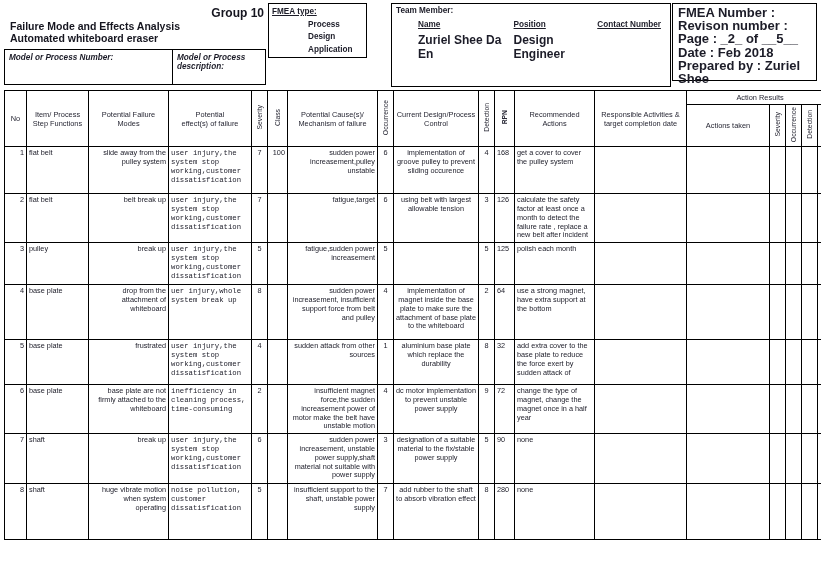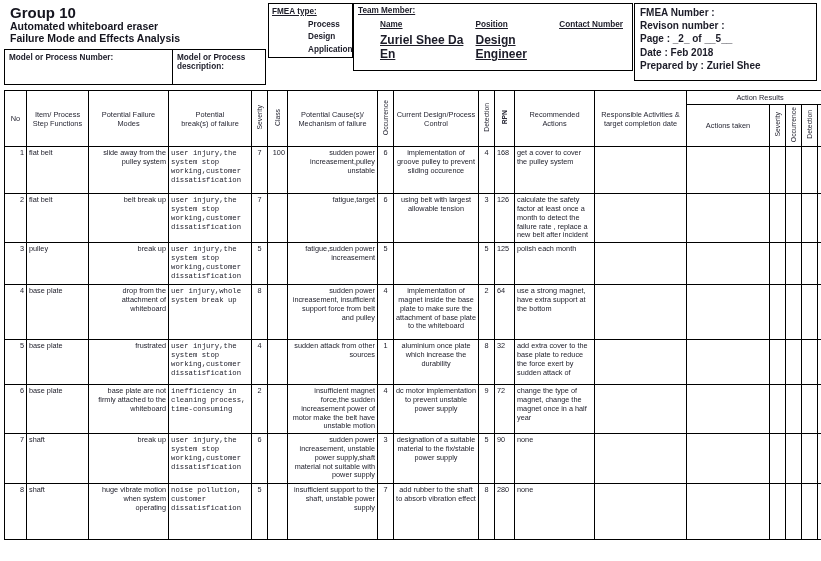--- a/index.html
+++ b/index.html
@@ -32,59 +32,59 @@
     flex-direction: column;
   }
   .hdr-titles {
     flex: 0 0 46px;
     padding: 4px 2px 0 6px;
     font-weight: bold;
     font-size: 10.5px;
     line-height: 12.5px;
     color: #15151f;
   }
-  .hdr-titles .t-group { font-size: 15px; }
+  .hdr-titles .t-group { font-size: 12px; text-align: right; }
   .model-row {
     flex: 1;
     display: flex;
     border: 1.4px solid #000;
+    font-style: italic;
   }
   .model-cell {
     padding: 3px 0 0 4px;
     font-weight: bold;
     font-size: 8.2px;
   }
   .model-cell.num { width: 168px; border-right: 1.4px solid #000; }
   .model-cell.desc { flex: 1; }
 
   .hdr-fmeatype {
-    width: 85px;
+    width: 99px;
     margin-left: 2px;
     border: 1.4px solid #000;
     height: 55px;
     padding: 2px 0 0 3px;
   }
   .hdr-fmeatype .ft-label {
     font-weight: bold; font-size: 8.2px;
     text-decoration: underline;
     line-height: 12.6px;
   }
   .hdr-fmeatype .ft-opt {
     font-weight: bold; font-size: 8.2px;
     line-height: 12.6px;
     padding-left: 36px;
   }
 
   .hdr-team {
     width: 280px;
-    margin-left: 0;
+    margin-left: 24px;
     border: 1.4px solid #000;
-    height: 68px;
+    height: 84px;
     padding: 2px 0 0 4px;
-    text-decoration: underline;
   }
   .hdr-team .tm-label { font-weight: bold; font-size: 8.2px; }
   .tm-cols {
     display: flex;
     padding-left: 22px;
     margin-top: 5px;
   }
   .tm-cols .c1 { width: 105px; }
   .tm-cols .c2 { width: 92px; }
   .tm-cols .c3 { width: 80px; }
@@ -92,21 +92,21 @@
   .tm-val  { font-weight: bold; font-size: 12px; }
   .tm-row2 { margin-top: 4px; }
 
   .hdr-meta {
     flex: 1;
     margin-left: 1px;
     border: 1.4px solid #000;
     height: 78px;
     padding: 2px 0 0 5px;
   }
-  .hdr-meta div { font-weight: bold; font-size: 10px; line-height: 13.2px; }
+  .hdr-meta div { font-weight: bold; font-size: 13px; line-height: 13.2px; }
 
   
   .fmea {
     border-collapse: collapse;
     table-layout: fixed;
     width: 813px;
     margin-top: 5px;
   }
   .fmea td, .fmea th {
     border: 1px solid #000;
@@ -160,22 +160,22 @@
 </head>
 <body>
 
 <div class="page">
 
   <div class="header-band">
 
     <div class="hdr-title-block">
       <div class="hdr-titles">
         <div class="t-group">Group 10</div>
+        <div>Failure Mode and Effects Analysis</div>
         <div>Automated whiteboard eraser</div>
-        <div>Failure Mode and Effects Analysis</div>
       </div>
       <div class="model-row">
         <div class="model-cell num">Model or Process Number:</div>
         <div class="model-cell desc">Model or Process description:</div>
       </div>
     </div>
 
     <div class="hdr-fmeatype">
       <div class="ft-label">FMEA type:</div>
       <div class="ft-opt">Process</div>
@@ -230,21 +230,21 @@
     <thead>
       <tr>
         <th rowspan="2">No</th>
         <th rowspan="2" class="th-itemfn">
           <span class="l1">Item/          Process</span>
           <span class="l2">Step Functions</span>
         </th>
         <th rowspan="2">Potential Failure Modes</th>
         <th rowspan="2">
           <span>Potential</span><br>
-          <span>break(s) of failure</span>
+          <span>effect(s) of failure</span>
         </th>
         <th rowspan="2">
           <span class="vert">Severity</span>
         </th>
         <th rowspan="2">
           <span class="vert">Class</span>
         </th>
         <th rowspan="2">
           <span>Potential Cause(s)/</span><br>
           <span>Mechanism of failure</span>
@@ -368,21 +368,21 @@
         </tr>
         <tr style="height: 45px;">
           <td class="c-no">5</td>
           <td class="c-item">base plate</td>
           <td class="c-mode">frustrated</td>
           <td class="c-effect">user injury,the system stop working,customer dissatisfication</td>
           <td class="c-sev">4</td>
           <td class="c-class"></td>
           <td class="c-cause">sudden attack from other sources</td>
           <td class="c-occ">1</td>
-          <td class="c-ctrl">aluminium once plate which increase the durability</td>
+          <td class="c-ctrl">aluminium base plate which replace the durability</td>
           <td class="c-det">8</td>
           <td class="c-rpn">32</td>
           <td class="c-rec">add extra cover to the base plate to reduce the force exert by sudden attack of</td>
           <td class="c-resp"></td>
           <td class="c-taken"></td>
           <td class="c-rs"></td>
           <td class="c-ro"></td>
           <td class="c-rd"></td>
           <td class="c-rr"></td>
         </tr>

